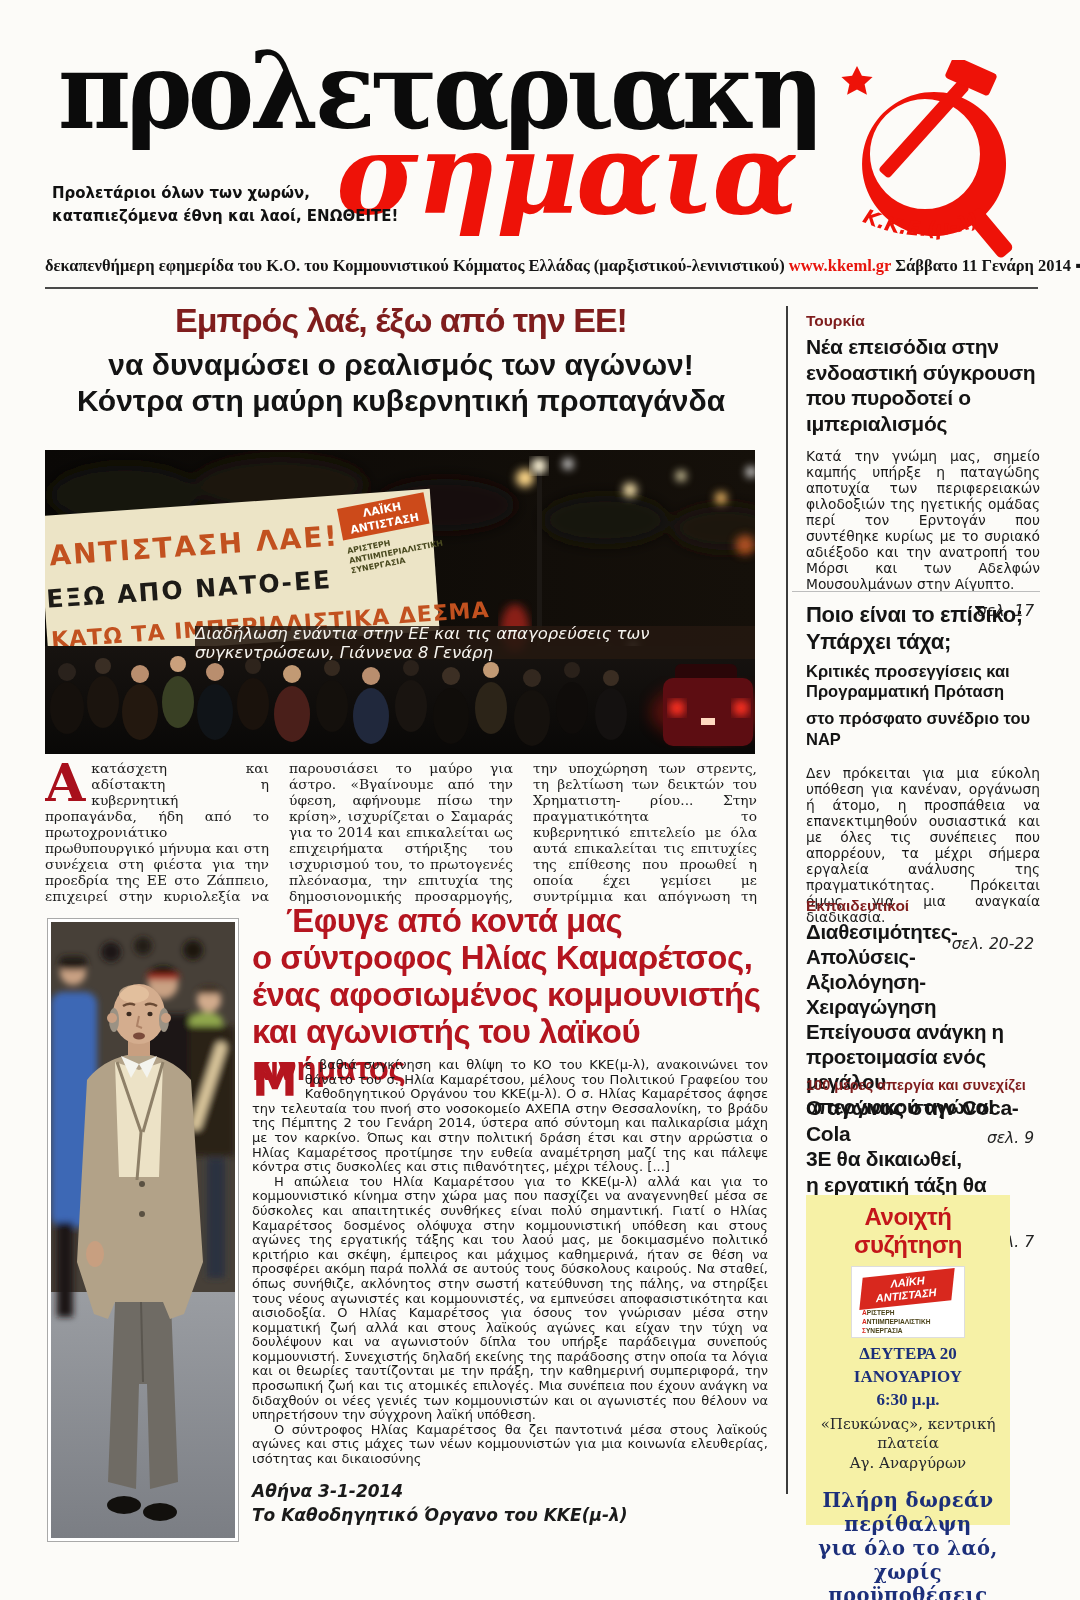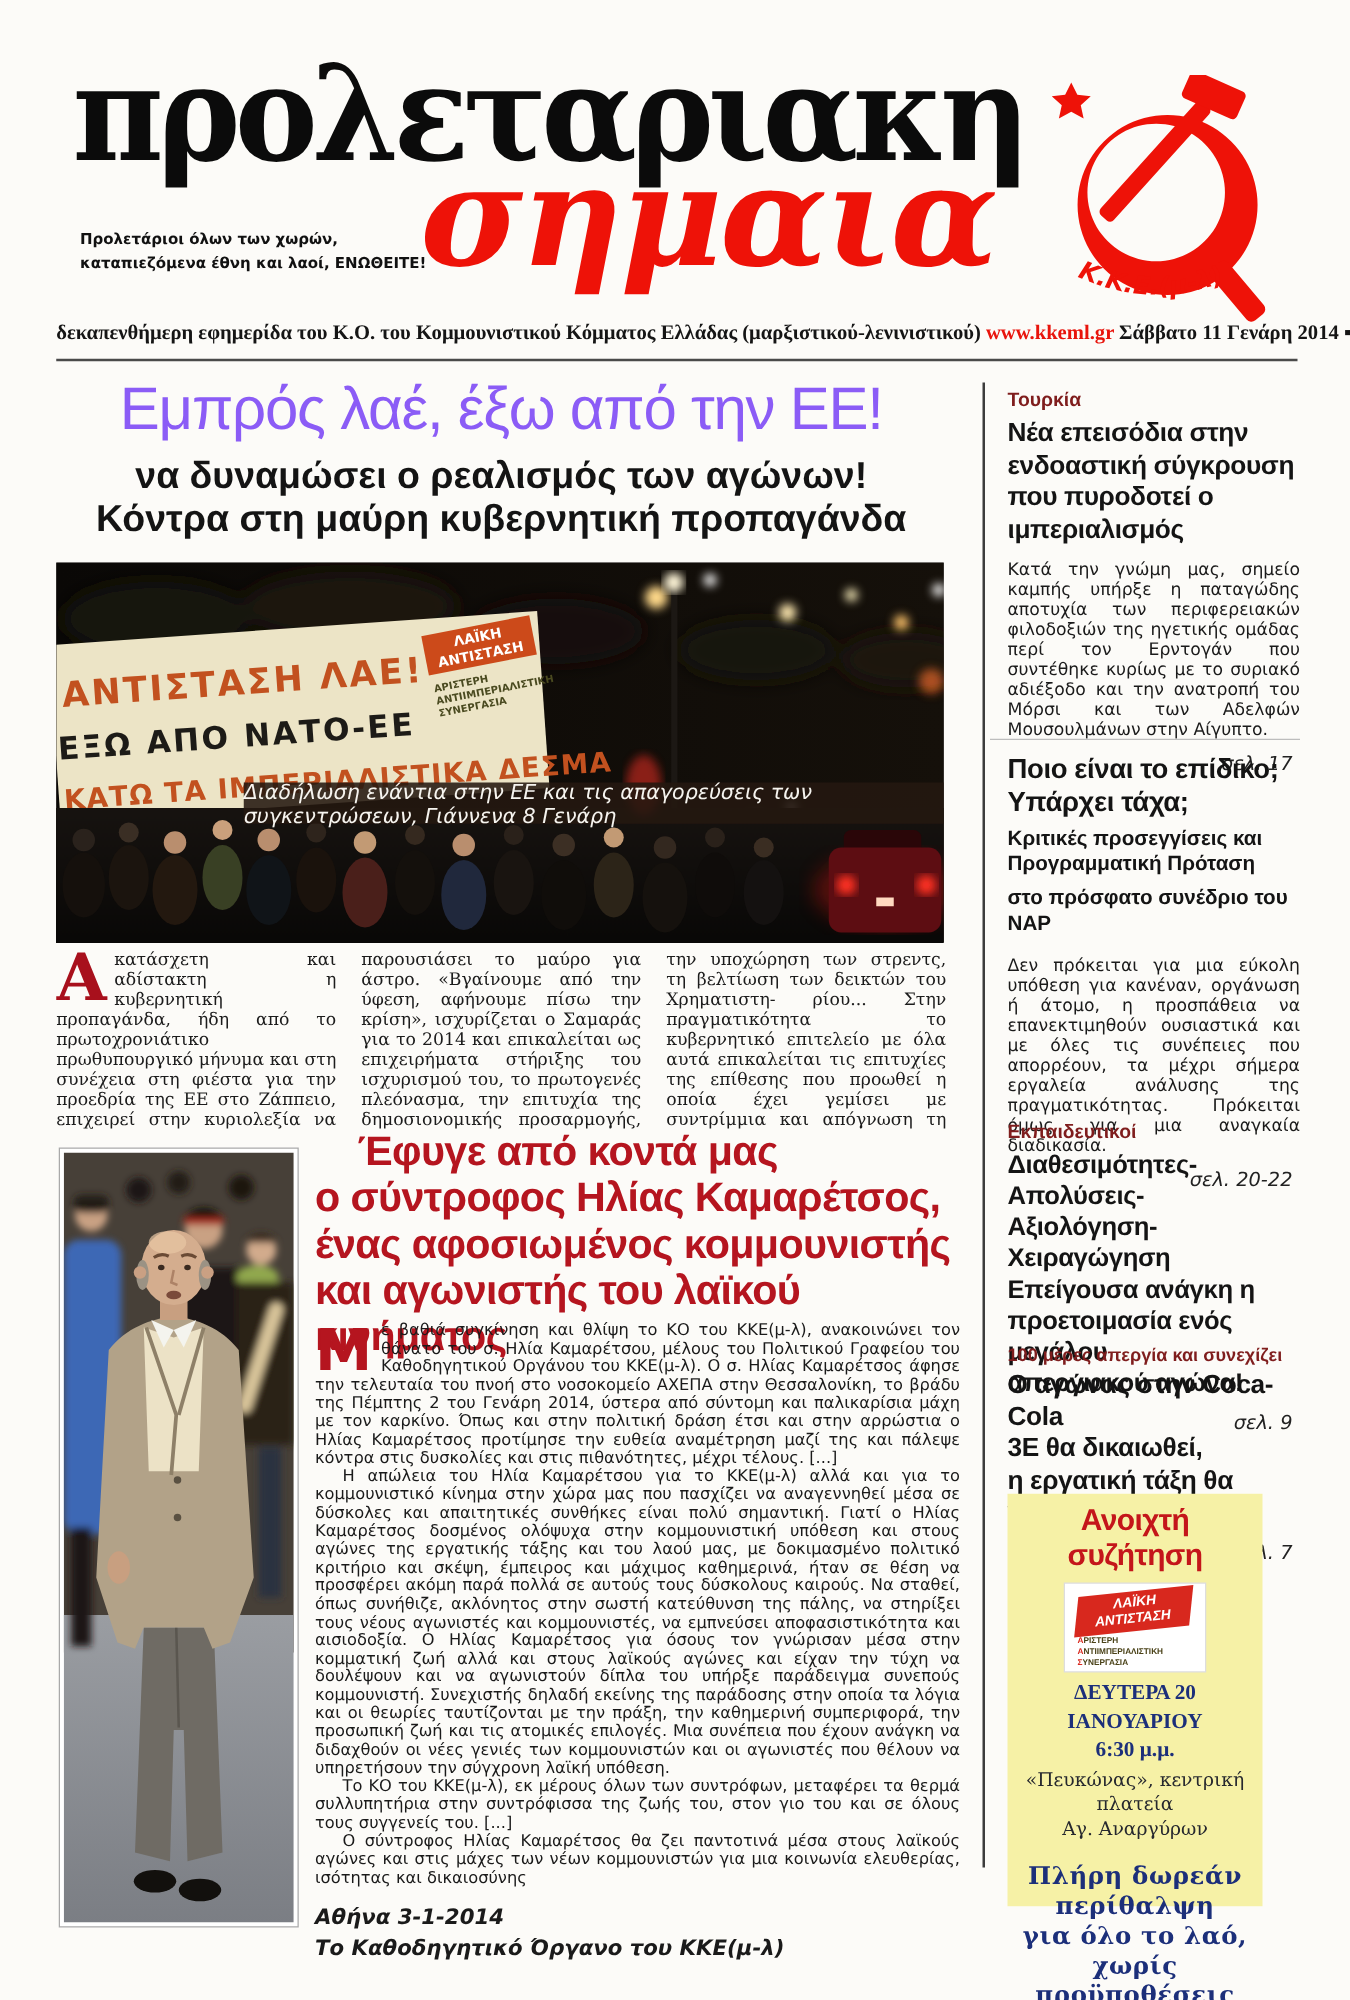--- a/index.html
+++ b/index.html
@@ -6,33 +6,33 @@
   .page{position:relative;width:1080px;height:1600px;background:#fcfbf8;overflow:hidden;
         font-family:"Liberation Sans",sans-serif;color:#161616;}
 
   
   .mast-black{position:absolute;left:58px;top:38px;width:700px;
     font-family:"DejaVu Serif",serif;font-weight:bold;font-size:106px;line-height:1;
     letter-spacing:-5px;color:#0b0b0b;transform:scaleX(.94);transform-origin:left top;white-space:nowrap;}
   .mast-red{position:absolute;left:336px;top:118px;width:560px;
     font-family:"DejaVu Serif",serif;font-weight:bold;font-style:italic;font-size:112px;line-height:1;
     color:#ee1208;letter-spacing:-2px;white-space:nowrap;}
-  .slogan{position:absolute;left:64px;top:182px;font-size:12px;font-weight:bold;line-height:1.55;
+  .slogan{position:absolute;left:52px;top:182px;font-size:15px;font-weight:bold;line-height:1.55;
     font-family:"DejaVu Sans",sans-serif;color:#111;}
   .party-logo{position:absolute;left:828px;top:60px;width:196px;height:200px;}
 
   
   .dateline{position:absolute;left:45px;top:256px;width:995px;font-family:"Liberation Serif",serif;
     font-weight:bold;font-size:16.5px;color:#151515;white-space:nowrap;}
   .dateline a{color:#e8140c;text-decoration:none;}
   .rule-top{position:absolute;left:45px;top:287px;width:993px;height:2px;background:#4a4a4a;}
 
   
   .lead{position:absolute;left:45px;top:302px;width:712px;text-align:center;}
-  .lead-h1{font-size:48px;font-weight:normal;color:#8b5cf6;letter-spacing:-1px;line-height:1.1;margin:0;}
+  .lead-h1{font-size:34px;font-weight:bold;color:#7f1d1d;letter-spacing:-1px;line-height:1.1;margin:0;}
   .lead-sub{font-size:30px;font-weight:bold;color:#141414;line-height:1.18;margin-top:8px;}
 
   .lead-photo{position:absolute;left:45px;top:450px;width:710px;height:304px;background:#0d0a08;overflow:hidden;}
   .caption-bar{position:absolute;left:150px;right:0;top:176px;height:33px;
     background:rgba(36,24,16,.88);color:#f6f4ef;font-style:italic;font-size:16.5px;
     display:flex;align-items:center;justify-content:center;font-family:"DejaVu Sans",sans-serif;}
 
   
   .lead-cols{position:absolute;left:45px;top:760px;width:712px;height:150px;overflow:hidden;
     column-count:3;column-gap:20px;font-family:"DejaVu Serif",serif;font-size:13.8px;
@@ -300,21 +300,20 @@
   <div class="obit-head">
     <div class="l1">Έφυγε από κοντά μας</div>
     <div>ο σύντροφος Ηλίας Καμαρέτσος,</div>
     <div>ένας αφοσιωμένος κομμουνιστής</div>
     <div>και αγωνιστής του λαϊκού κινήματος</div>
   </div>
 
   <div class="obit-body">
     <p><span class="dropcap-m">Μ</span><span>ε βαθιά συγκίνηση και θλίψη το ΚΟ του ΚΚΕ(μ-λ), ανακοινώνει τον θάνατο του σ. Ηλία Καμαρέτσου, μέλους του Πολιτικού Γραφείου του Καθοδηγητικού Οργάνου του ΚΚΕ(μ-λ). Ο σ. Ηλίας Καμαρέτσος άφησε την τελευταία του πνοή στο νοσοκομείο ΑΧΕΠΑ στην Θεσσαλονίκη, το βράδυ της Πέμπτης 2 του Γενάρη 2014, ύστερα από σύντομη και παλικαρίσια μάχη με τον καρκίνο. Όπως και στην πολιτική δράση έτσι και στην αρρώστια ο Ηλίας Καμαρέτσος προτίμησε την ευθεία αναμέτρηση μαζί της και πάλεψε κόντρα στις δυσκολίες και στις πιθανότητες, μέχρι τέλους. [...]</span></p>
     <p>Η απώλεια του Ηλία Καμαρέτσου για το ΚΚΕ(μ-λ) αλλά και για το κομμουνιστικό κίνημα στην χώρα μας που πασχίζει να αναγεννηθεί μέσα σε δύσκολες και απαιτητικές συνθήκες είναι πολύ σημαντική. Γιατί ο Ηλίας Καμαρέτσος δοσμένος ολόψυχα στην κομμουνιστική υπόθεση και στους αγώνες της εργατικής τάξης και του λαού μας, με δοκιμασμένο πολιτικό κριτήριο και σκέψη, έμπειρος και μάχιμος καθημερινά, ήταν σε θέση να προσφέρει ακόμη παρά πολλά σε αυτούς τους δύσκολους καιρούς. Να σταθεί, όπως συνήθιζε, ακλόνητος στην σωστή κατεύθυνση της πάλης, να στηρίξει τους νέους αγωνιστές και κομμουνιστές, να εμπνεύσει αποφασιστικότητα και αισιοδοξία. Ο Ηλίας Καμαρέτσος για όσους τον γνώρισαν μέσα στην κομματική ζωή αλλά και στους λαϊκούς αγώνες και είχαν την τύχη να δουλέψουν και να αγωνιστούν δίπλα του υπήρξε παράδειγμα συνεπούς κομμουνιστή. Συνεχιστής δηλαδή εκείνης της παράδοσης στην οποία τα λόγια και οι θεωρίες ταυτίζονται με την πράξη, την καθημερινή συμπεριφορά, την προσωπική ζωή και τις ατομικές επιλογές. Μια συνέπεια που έχουν ανάγκη να διδαχθούν οι νέες γενιές των κομμουνιστών και οι αγωνιστές που θέλουν να υπηρετήσουν την σύγχρονη λαϊκή υπόθεση.</p>
-    <p>Το ΚΟ του ΚΚΕ(μ-λ), εκ μέρους όλων των συντρόφων, μεταφέρει τα θερμά συλλυπητήρια στην συντρόφισσα της ζωής του, στον γιο του και σε όλους τους συγγενείς του. [...]</p>
     <p>Ο σύντροφος Ηλίας Καμαρέτσος θα ζει παντοτινά μέσα στους λαϊκούς αγώνες και στις μάχες των νέων κομμουνιστών για μια κοινωνία ελευθερίας, ισότητας και δικαιοσύνης</p>
     <div class="obit-sign">
       <div>Αθήνα 3-1-2014</div>
       <div>Το Καθοδηγητικό Όργανο του ΚΚΕ(μ-λ)</div>
     </div>
   </div>
 
   <div class="v-divider"></div>
 
   <div class="sb" style="top:312px;">

